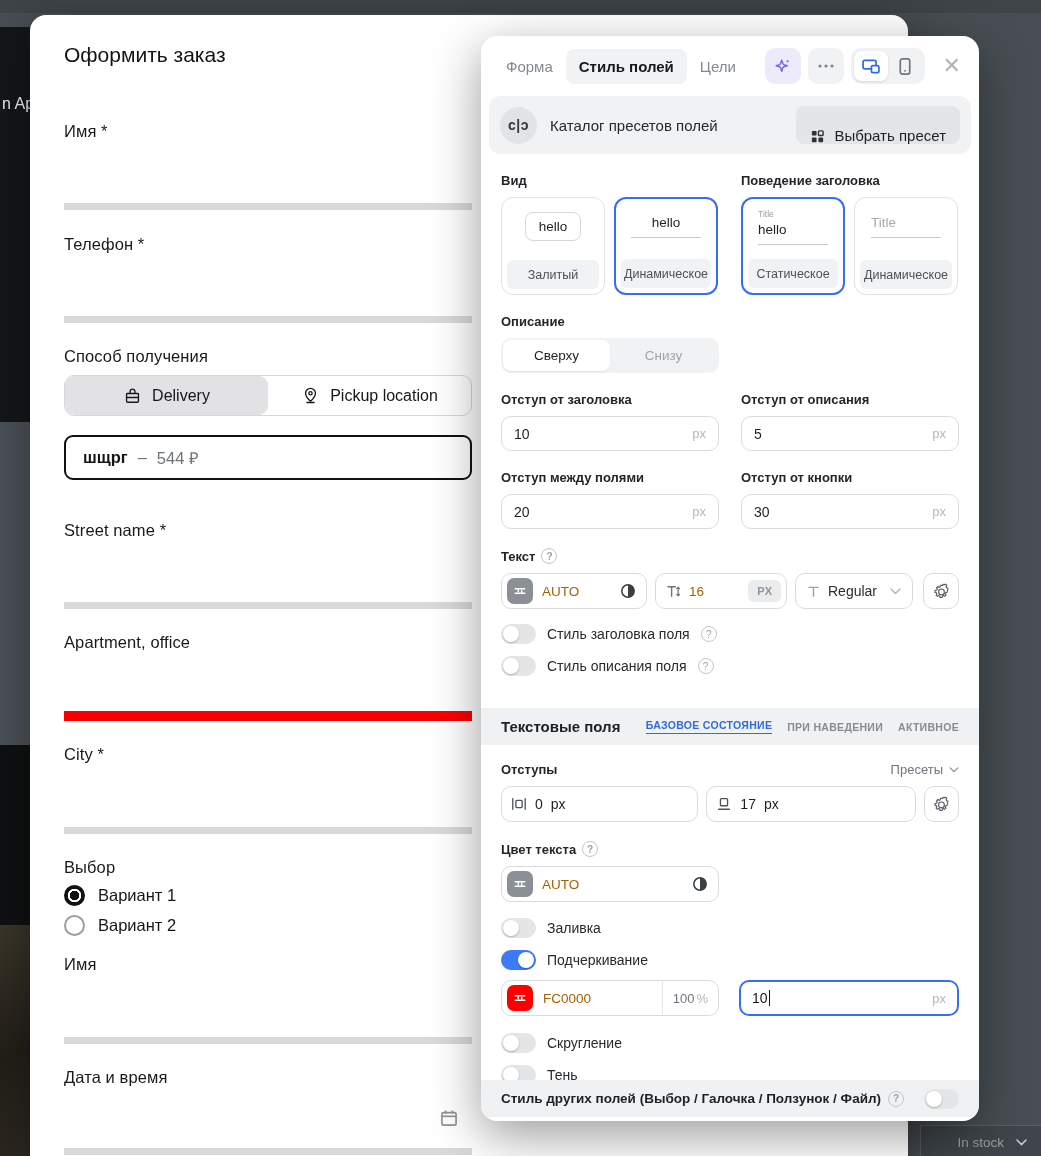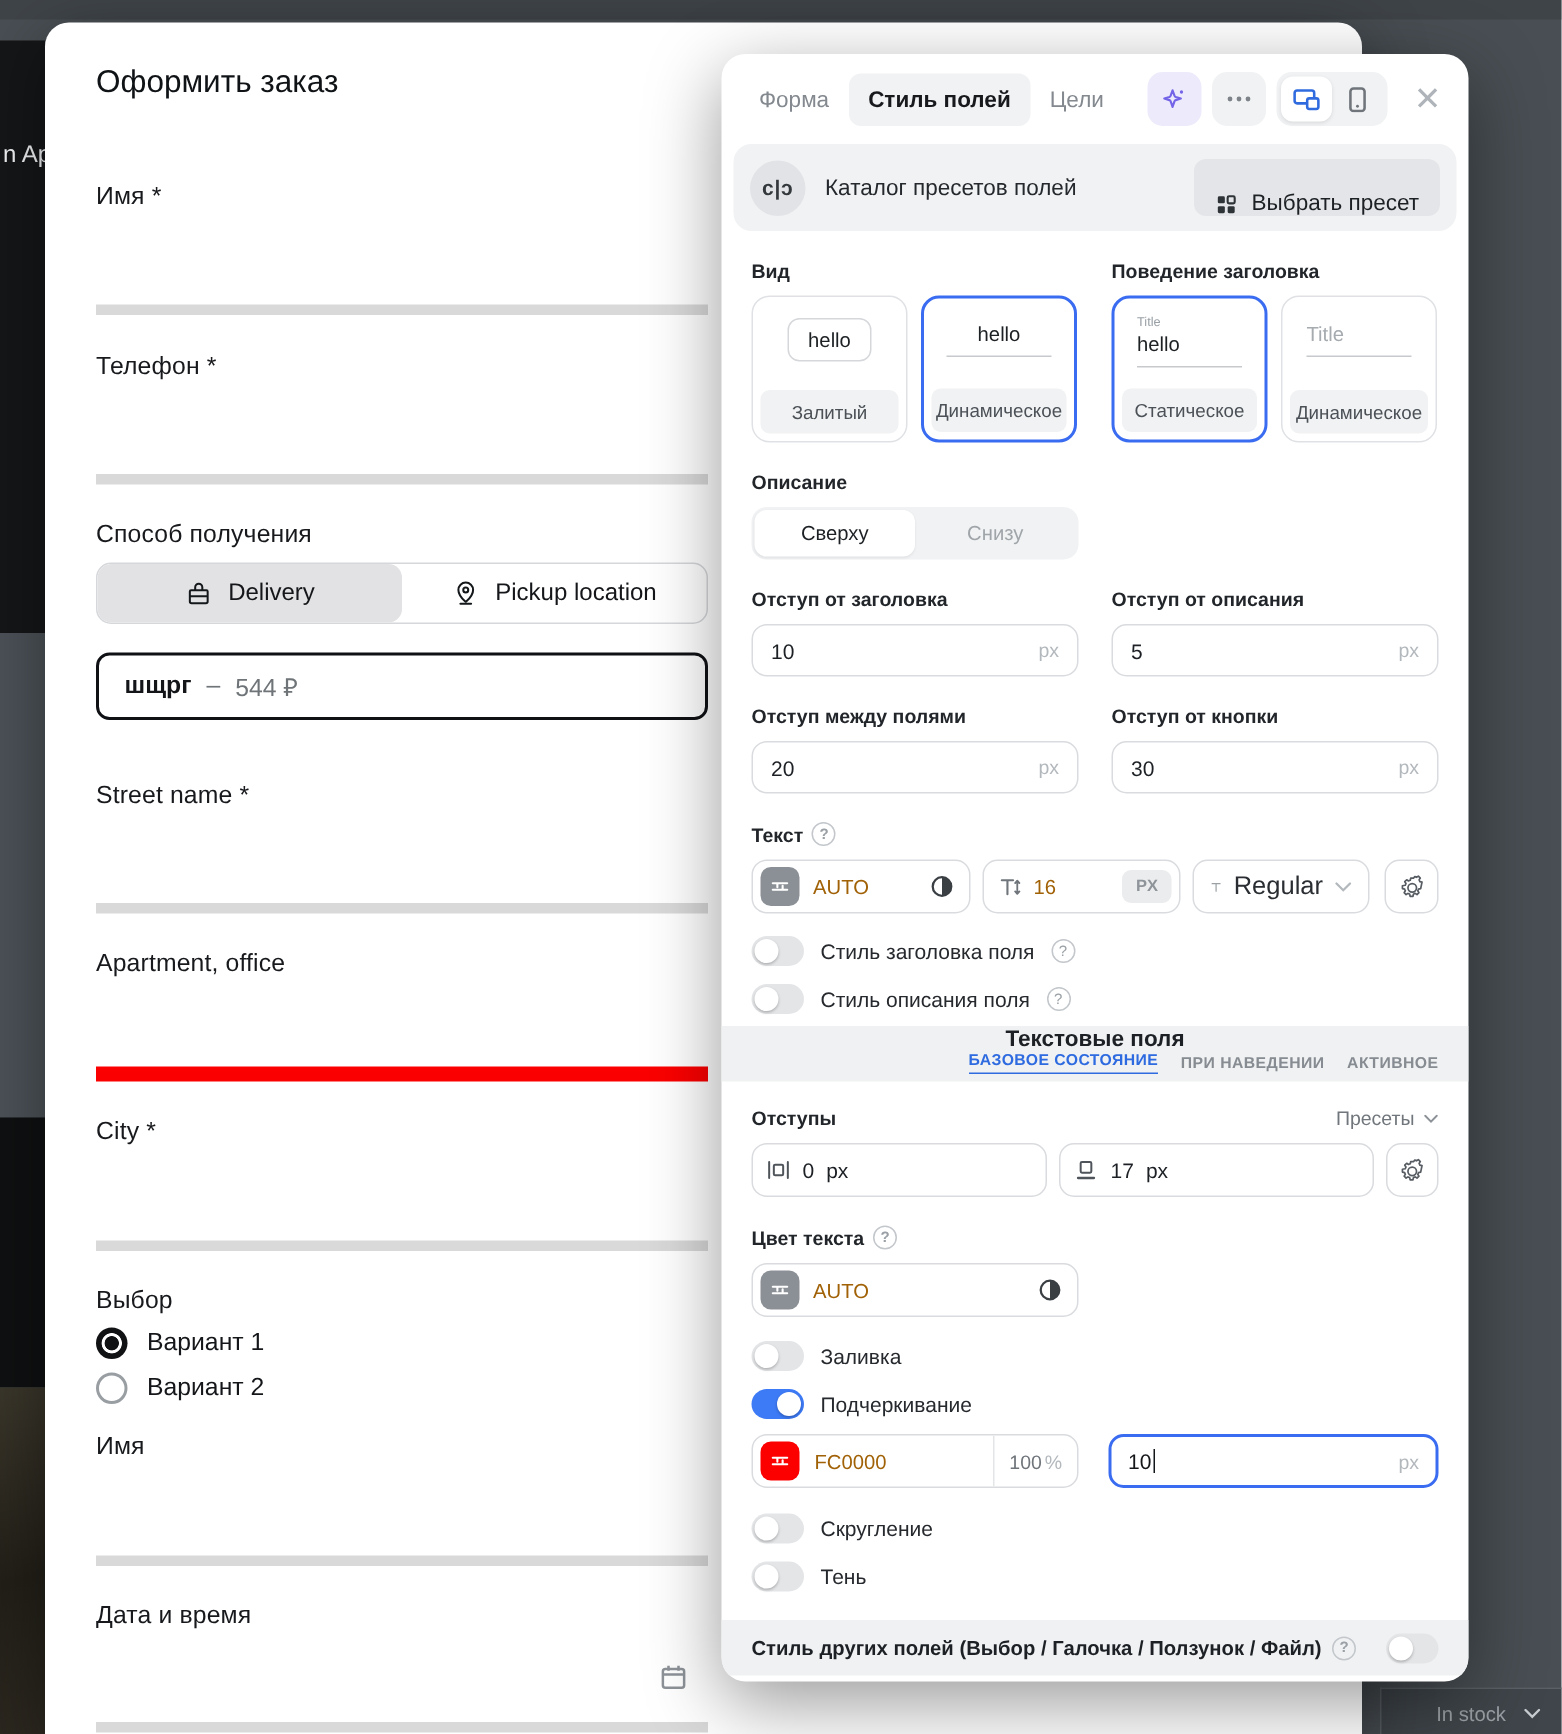--- a/index.html
+++ b/index.html
@@ -103,34 +103,34 @@
   .controls { display:flex; align-items:center; gap:8px; }
   .cfield { height:36px; border:1px solid #d9dbde; border-radius:10px; background:#fff; display:flex; align-items:center; }
   .color-field { width:146px; gap:9px; padding:0 10px 0 5px; }
   .swatch { width:26px; height:26px; border-radius:7px; display:flex; align-items:center; justify-content:center; flex:0 0 auto; }
   .swatch.gray { background:#8b9096; }
   .swatch.red  { background:#fc0000; }
   .cval { font-size:13.5px; color:#a16207; }
   .contrast { margin-left:auto; display:flex; }
   .size-field { width:132px; gap:8px; padding:0 5px 0 10px; }
   .px-badge { margin-left:auto; background:#ebeced; border-radius:6px; padding:5px 9px; font-size:11px; font-weight:600; color:#8e9499; }
-  .weight-field { width:118px; gap:8px; padding:0 11px; font-size:17px; color:#2a2e32; }
+  .weight-field { width:118px; gap:8px; padding:0 11px; font-size:14px; color:#2a2e32; }
   .weight-field .chev { margin-left:auto; display:flex; }
   .gear-btn { width:36px; height:36px; border:1px solid #d9dbde; border-radius:10px; display:flex; align-items:center; justify-content:center; background:#fff; }
   .push { margin-left:auto; }
 
   .toggle-row { display:flex; align-items:center; gap:11px; margin-top:12px; font-size:14px; color:#26292d; }
   .toggle { width:35px; height:20px; border-radius:10px; background:#e3e5e7; position:relative; flex:0 0 auto; }
   .toggle .knob { position:absolute; top:2px; left:2px; width:16px; height:16px; border-radius:50%; background:#fff; box-shadow:0 1px 2px rgba(0,0,0,.25); }
   .toggle.on { background:#3d7af5; }
   .toggle.on .knob { left:17px; }
   .q-icon { width:16px; height:16px; border-radius:50%; border:1px solid #c3c7cb; color:#9aa0a5; font-size:10px; display:inline-flex; align-items:center; justify-content:center; flex:0 0 auto; }
 
   .band { height:37px; background:#f0f1f2; display:flex; align-items:center; padding:0 20px; }
-  .band.mid { margin-top:8px;flex-direction:column; }
+  .band.mid { margin-top:32px; }
   .band-label { font-size:15px; font-weight:700; color:#1d2125; }
   .state-tabs { margin-left:auto; display:flex; gap:15px; align-items:center; }
   .state { font-size:10.5px; font-weight:700; color:#868c92; letter-spacing:.3px; }
   .state.active { color:#2e6be0; border-bottom:1.5px solid #2e6be0; padding-bottom:2px; }
 
   .row-head { display:flex; align-items:center; margin:17px 0 9px; }
   .presets-link { margin-left:auto; display:flex; align-items:center; gap:6px; font-size:13px; color:#70767c; }
   .pad-row { display:flex; align-items:center; gap:8px; }
   .pad-field { gap:8px; padding:0 12px 0 9px; font-size:14px; color:#1d2125; }
   .pf1 { width:200px; } .pf2 { width:212px; }

